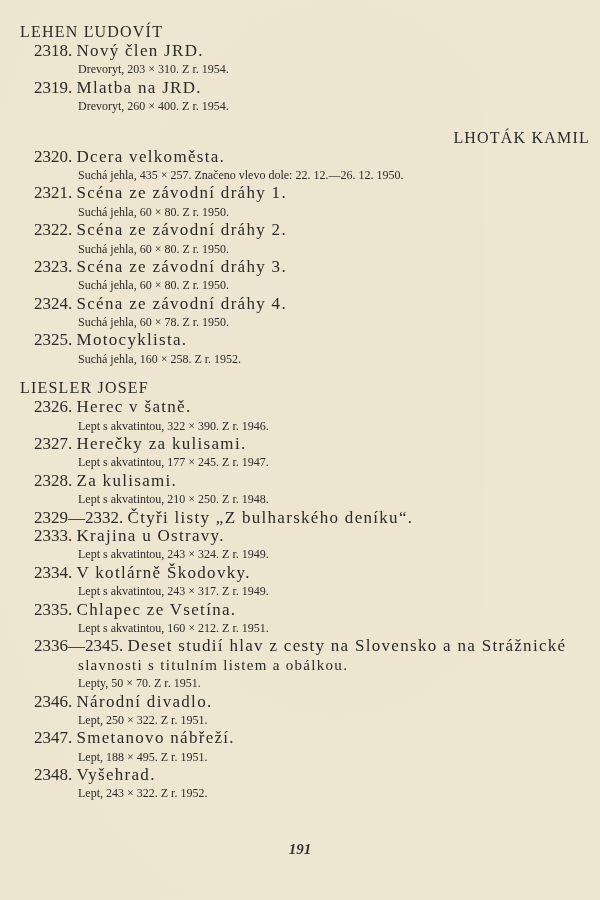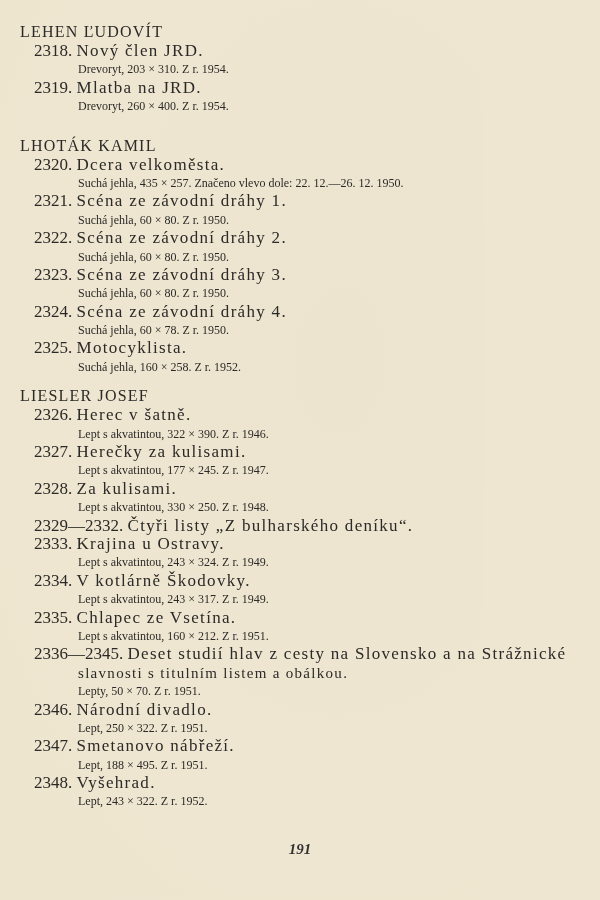--- a/index.html
+++ b/index.html
@@ -6,21 +6,21 @@
   body {
     width: 600px; height: 900px; overflow: hidden;
     background: #efe6d1;
     font-family: "Liberation Serif", "DejaVu Serif", serif;
     color: #2b2a28;
   }
   .page { position: relative; width: 484px; height: 900px;
     background: radial-gradient(ellipse at 70% 40%, #ede4cf 0%, #efe6d1 60%, #eee5cf 100%); }
   .content { position: absolute; left: 20px; top: 22px; width: 570px; }
   .artist { font-size: 16px; letter-spacing: 1.2px; height: 20px; line-height: 20px; margin-top: 0; }
-  .artist.gap1 { margin-top: 20px; }
+  .artist.gap1 { margin-top: 12px; text-align: right; }
   .artist.gap2 { margin-top: 10px; }
   .entry-title, .entry-detail { font-size: 17px; height: 18.4px; line-height: 18.4px; white-space: nowrap; }
   .entry-title { padding-left: 14px; }
   .entry-title .num { letter-spacing: 0; }
   .entry-title .ttl { letter-spacing: 1.3px; }
   .entry-detail { padding-left: 58px; font-size: 12px; }
   .entry-cont { padding-left: 58px; font-size: 15px; height: 18.4px; line-height: 18.4px; letter-spacing: 1.3px; white-space: nowrap; }
   .page-number { position: absolute; left: 0; width: 600px; top: 841px; text-align: center;
     font-style: italic; font-weight: bold; font-size: 15px; color: #333; }
 </style>
@@ -49,21 +49,21 @@
     <div class="entry-detail">Suchá jehla, 60 × 78. Z r. 1950.</div>
     <div class="entry-title"><span class="num">2325.</span> <span class="ttl">Motocyklista.</span></div>
     <div class="entry-detail">Suchá jehla, 160 × 258. Z r. 1952.</div>
 
     <div class="artist gap2">LIESLER JOSEF</div>
     <div class="entry-title"><span class="num">2326.</span> <span class="ttl">Herec v šatně.</span></div>
     <div class="entry-detail">Lept s akvatintou, 322 × 390. Z r. 1946.</div>
     <div class="entry-title"><span class="num">2327.</span> <span class="ttl">Herečky za kulisami.</span></div>
     <div class="entry-detail">Lept s akvatintou, 177 × 245. Z r. 1947.</div>
     <div class="entry-title"><span class="num">2328.</span> <span class="ttl">Za kulisami.</span></div>
-    <div class="entry-detail">Lept s akvatintou, 330 × 250. Z r. 1948.</div>
+    <div class="entry-detail">Lept s akvatintou, 210 × 250. Z r. 1948.</div>
     <div class="entry-title"><span class="num">2329—2332.</span> <span class="ttl">Čtyři listy „Z bulharského deníku“.</span></div>
     <div class="entry-title"><span class="num">2333.</span> <span class="ttl">Krajina u Ostravy.</span></div>
     <div class="entry-detail">Lept s akvatintou, 243 × 324. Z r. 1949.</div>
     <div class="entry-title"><span class="num">2334.</span> <span class="ttl">V kotlárně Škodovky.</span></div>
     <div class="entry-detail">Lept s akvatintou, 243 × 317. Z r. 1949.</div>
     <div class="entry-title"><span class="num">2335.</span> <span class="ttl">Chlapec ze Vsetína.</span></div>
     <div class="entry-detail">Lept s akvatintou, 160 × 212. Z r. 1951.</div>
     <div class="entry-title"><span class="num">2336—2345.</span> <span class="ttl">Deset studií hlav z cesty na Slovensko a na Strážnické</span></div>
     <div class="entry-cont">slavnosti s titulním listem a obálkou.</div>
     <div class="entry-detail">Lepty, 50 × 70. Z r. 1951.</div>

